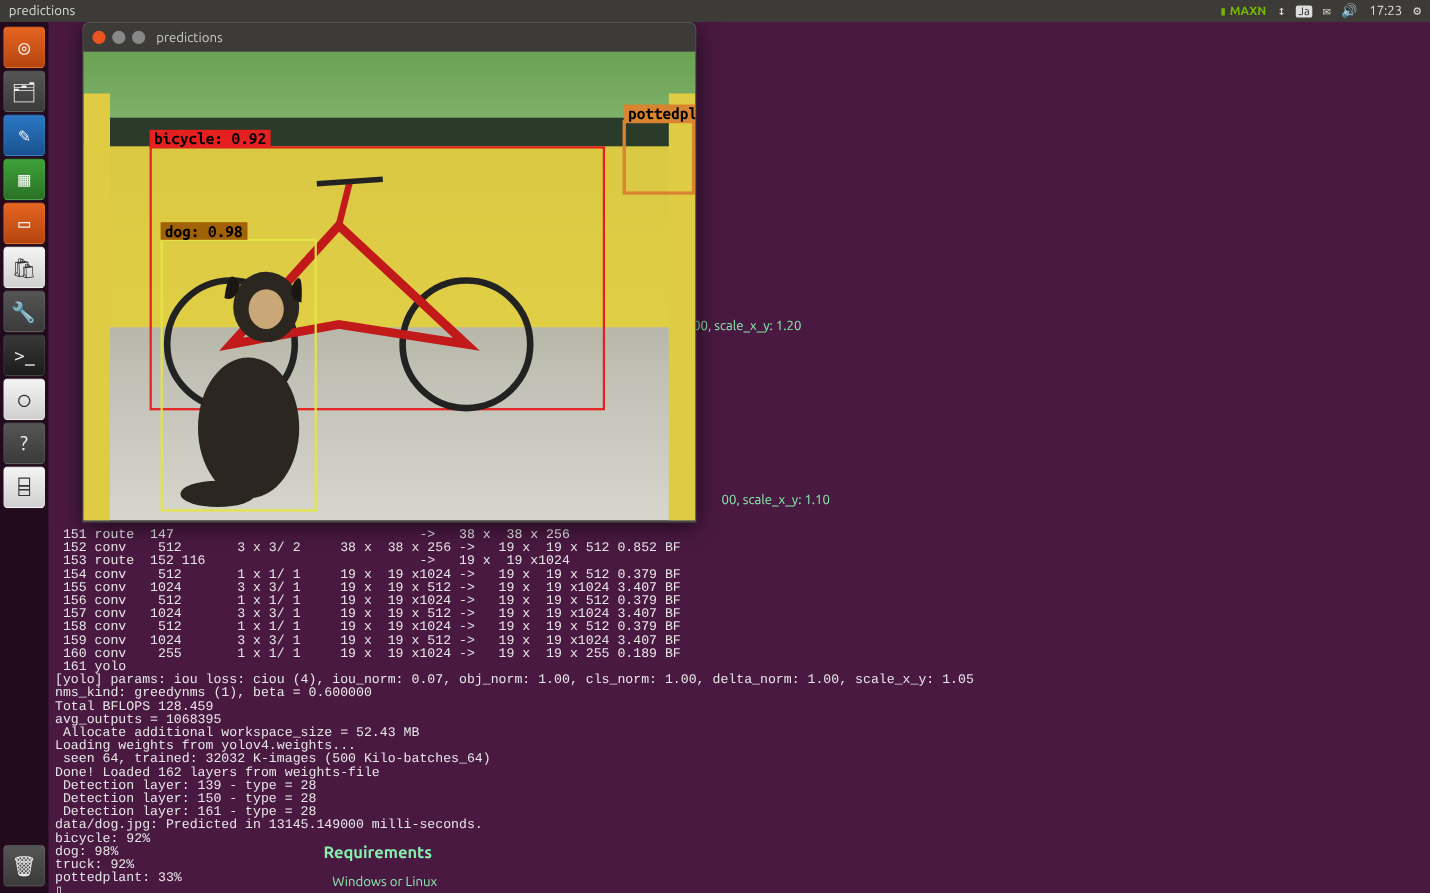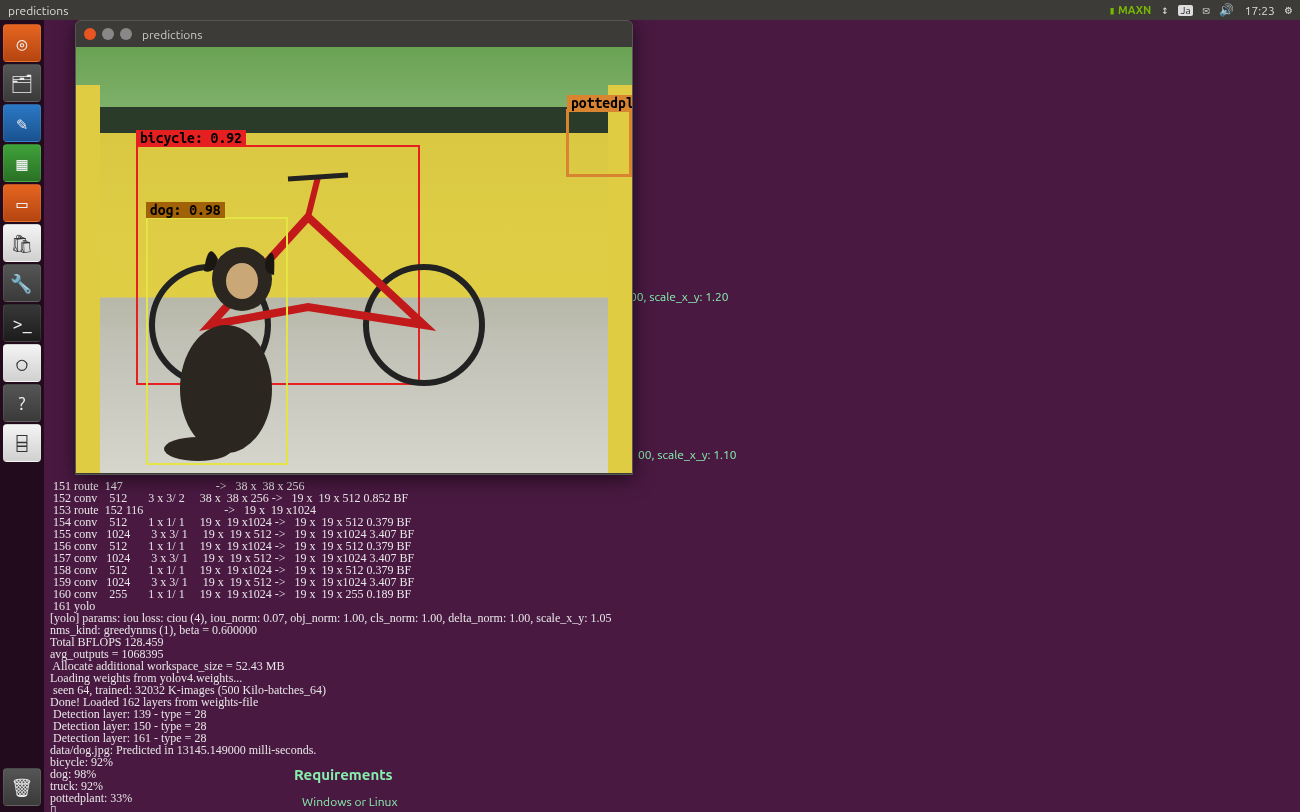--- a/index.html
+++ b/index.html
@@ -8,21 +8,21 @@
 .menu-bar .spacer{flex:1}
 .menu-bar .right{display:flex;gap:10px;align-items:center}
 .launcher{position:absolute;top:20px;left:0;bottom:0;width:44px;background:rgba(0,0,0,0.55);display:flex;flex-direction:column;align-items:center;padding-top:4px;gap:2px;z-index:4}
 .lch{width:38px;height:38px;border-radius:4px;background:linear-gradient(180deg,#555 0,#3a3a3a 100%);display:flex;align-items:center;justify-content:center;font-size:18px;color:#eee;border:1px solid rgba(255,255,255,.08)}
 .lch.orange{background:linear-gradient(180deg,#e56520 0,#b54510 100%)}
 .lch.blue{background:linear-gradient(180deg,#2b78c5 0,#1a5290 100%)}
 .lch.green{background:linear-gradient(180deg,#3fa23a 0,#2a7126 100%)}
 .lch.white{background:linear-gradient(180deg,#f4f4f4 0,#d0d0d0 100%);color:#333}
 .lch.dark{background:linear-gradient(180deg,#383838 0,#1c1c1c 100%)}
 .launcher .bottom{margin-top:auto;margin-bottom:6px}
-.terminal{position:absolute;left:44px;top:20px;right:0;bottom:0;font-family:Liberation Serif, serif;font-size:12px;line-height:1.0;color:#e6e6e6;white-space:pre;padding:4px 6px;z-index:1}
+.terminal{position:absolute;left:44px;top:20px;right:0;bottom:0;font-family:Liberation Mono, monospace;font-size:12px;line-height:1.0;color:#e6e6e6;white-space:pre;padding:4px 6px;z-index:1}
 .bg-txt{position:absolute;z-index:0;color:#86efac;font-size:12px;white-space:nowrap}
 .win{position:absolute;left:75px;top:20px;width:558px;height:455px;z-index:3;border:1px solid #555;border-radius:6px 6px 0 0;background:#3b3b37;box-shadow:0 4px 20px rgba(0,0,0,.6)}
 .win-title{height:26px;background:#3c3b37;border-radius:6px 6px 0 0;display:flex;align-items:center;padding:0 8px;color:#ccc;font-size:12px;font-family:Ubuntu,sans-serif}
 .win-dots{display:flex;gap:6px;margin-right:10px}
 .win-dots span{width:12px;height:12px;border-radius:50%}
 .d-close{background:#e95420}
 .d-min{background:#888}
 .d-max{background:#888}
 .predimg{position:relative;width:556px;height:426px;background:#888;overflow:hidden}
 .scene{position:absolute;inset:0;background:linear-gradient(180deg,#6aa253 0,#7eb06a 60px,#8fa66f 62px,#dac843 84px,#e0cf45 250px,#b8b8aa 251px,#d2d2ca 100%)}
@@ -30,31 +30,31 @@
 .col{position:absolute;width:24px;background:#e0cc42}
 .col.left{left:0;top:38px;height:392px}
 .col.right{right:0;top:38px;height:392px}
 .deck{position:absolute;left:0;right:0;top:280px;bottom:0;background:linear-gradient(180deg,#bebeb3 0,#d6d6cd 100%)}
 .bbox{position:absolute;border-width:2px;border-style:solid;z-index:2}
 .bbox .bl{position:absolute;top:-17px;left:-2px;font:bold 14px "Ubuntu Mono",monospace;padding:0 4px;white-space:nowrap}
 .truck{left:322px;top:50px;width:170px;height:80px;border-color:#4fe04f}
 .truck .bl{background:#4fe04f;color:#000}
 .plant{left:490px;top:62px;width:66px;height:68px;border-color:#d88430;border-width:3px}
 .plant .bl{background:#d88430;color:#000}
-.bike{left:60px;top:98px;width:284px;height:240px;border-color:#e62020}
+.bike{left:60px;top:86px;width:414px;height:240px;border-color:#e62020}
 .bike .bl{background:#e62020;color:#000}
 .dog{left:70px;top:170px;width:142px;height:248px;border-color:#e5e445}
 .dog .bl{background:#a16207;color:#000}
 .nvidia{color:#76b900;font-weight:bold;font-size:11px}
 </style>
 </head>
 <body>
 
 <div class="bg-txt" style="left:630px;top:290px">00, scale_x_y: 1.20</div>
-<div class="bg-txt" style="left:638px;top:448px">00, scale_x_y: 1.10</div>
+<div class="bg-txt" style="left:656px;top:448px">00, scale_x_y: 1.10</div>
 <div class="bg-txt" style="left:294px;top:766px;font-weight:bold;font-size:15px">Requirements</div>
 <div class="bg-txt" style="left:302px;top:795px">Windows or Linux</div>
 
 <div class="menu-bar">
   <span>predictions</span>
   <div class="spacer"></div>
   <div class="right">
     <span class="nvidia">▮ <span>MAXN</span></span>
     <span>↕</span>
     <span style="background:#ddd;color:#222;padding:0 2px;border-radius:2px;font-size:10px">Ja</span>

